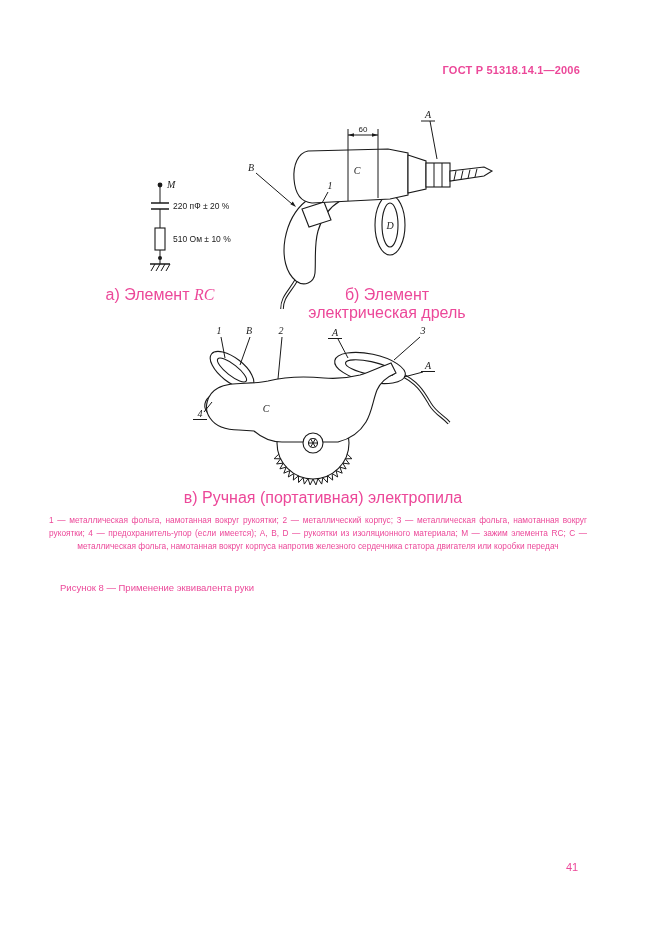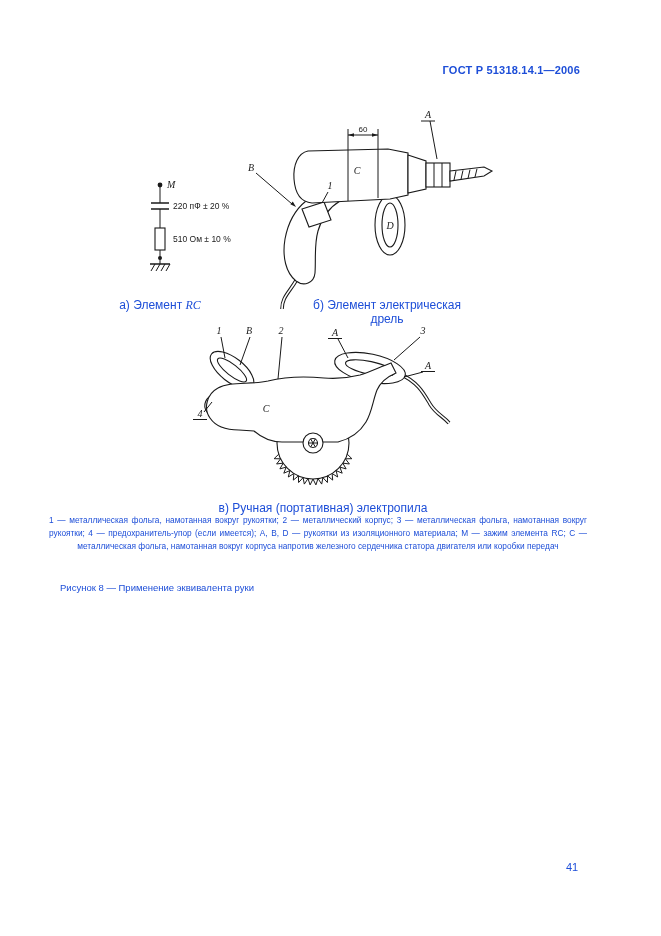--- a/index.html
+++ b/index.html
@@ -1,33 +1,33 @@
 <!DOCTYPE html>
 <html><head>
 <meta charset="utf-8">
 <style>
   * { margin:0; padding:0; box-sizing:border-box; }
   html,body { background:#ffffff; }
   .page {
     position:relative; width:661px; height:936px; background:#fff;
-    font-family:"Liberation Sans", sans-serif; color:#1d4ed8; overflow:hidden;
+    font-family:"Liberation Sans", sans-serif; color:#ec4899; overflow:hidden;
   }
   .doc-header { position:absolute; top:64px; right:81px; font-size:11px; font-weight:bold; letter-spacing:0.2px; }
   svg.fig { position:absolute; overflow:visible; }
   .ln  { fill:none; stroke:#1a1a1a; stroke-width:1; }
   .ln2 { fill:none; stroke:#1a1a1a; stroke-width:1.5; }
   .shape { fill:#ffffff; stroke:#1a1a1a; stroke-width:1.1; }
   .solid { fill:#1a1a1a; stroke:none; }
   .cable-o { fill:none; stroke:#1a1a1a; stroke-width:3.6; }
   .cable-i { fill:none; stroke:#ffffff; stroke-width:1.6; }
   svg text { fill:#1a1a1a; }
   .fig-label { font:italic 10px "Liberation Serif", serif; }
   .fig-small { font:8px "Liberation Sans", sans-serif; }
   .fig-note  { font:8.5px "Liberation Sans", sans-serif; }
-  .cap { position:absolute; font-size:12px; text-align:center;margin-top:12px; }
+  .cap { position:absolute; font-size:16px; text-align:center; }
   .cap .sym { font-family:"Liberation Serif", serif; font-style:italic; }
   .legend {
     position:absolute; left:49px; top:514px; width:538px;
     font-size:8.3px; line-height:13px; text-align:justify; text-align-last:center;
   }
   .fig-title { position:absolute; left:60px; top:582px; width:540px; text-align:left; font-size:9.5px; }
   .page-num { position:absolute; left:566px; top:861px; font-size:11px; }
 </style>
 </head>
 <body>

